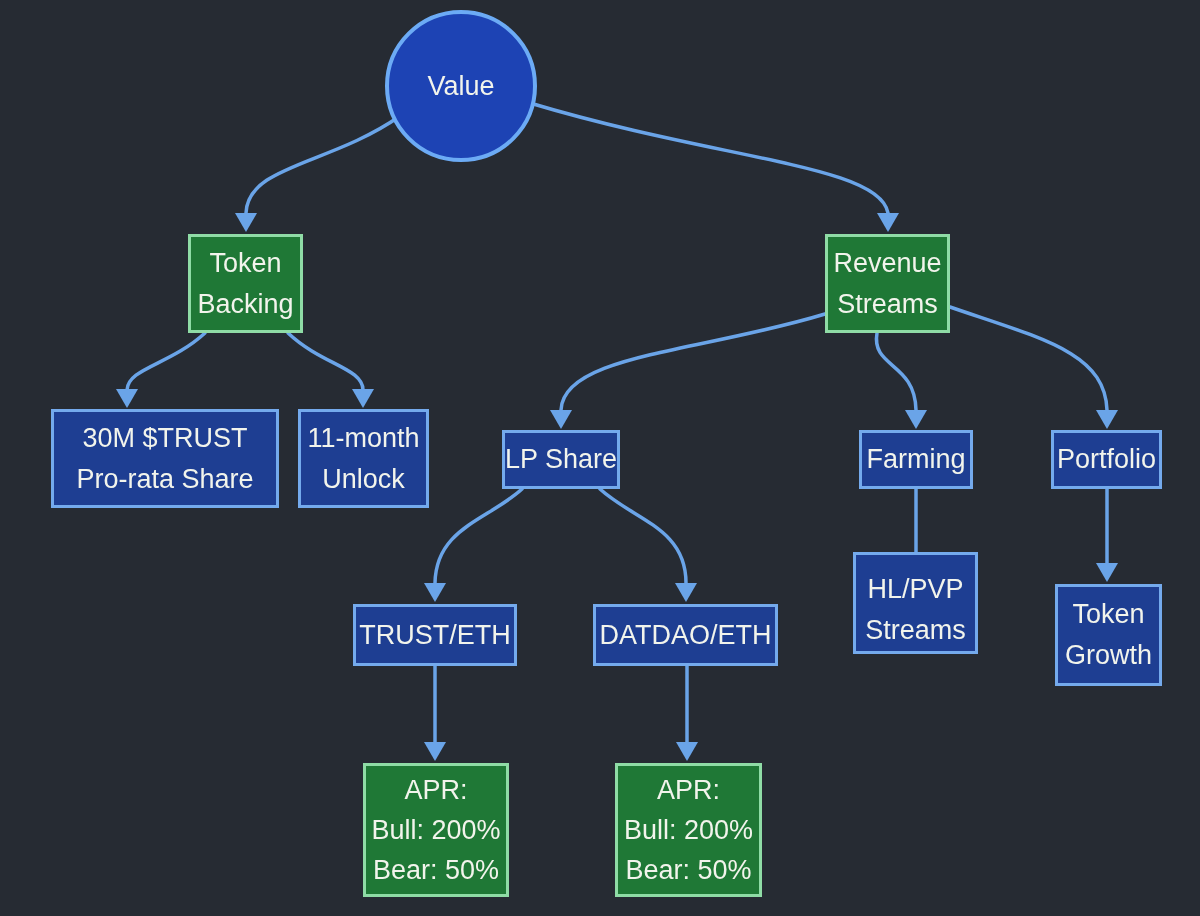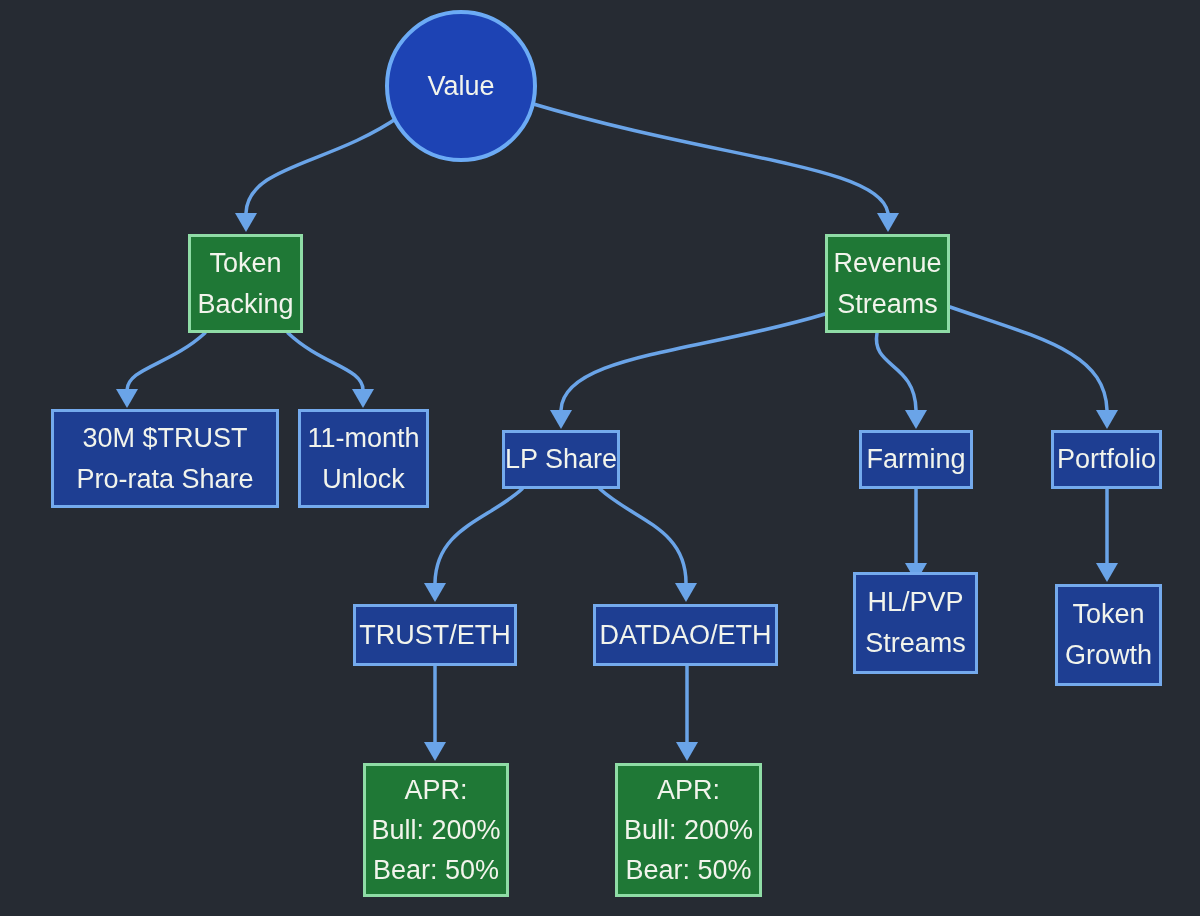--- a/index.html
+++ b/index.html
@@ -150,21 +150,21 @@
   </div>
 
   <div class="node rect-blue" style="left:353px; top:604px; width:164px; height:62px;">
     <span class="line">TRUST/ETH</span>
   </div>
 
   <div class="node rect-blue" style="left:593px; top:604px; width:185px; height:62px;">
     <span class="line">DATDAO/ETH</span>
   </div>
 
-  <div class="node rect-blue" style="left:853px; top:572px; width:125px; height:102px;">
+  <div class="node rect-blue" style="left:853px; top:552px; width:125px; height:102px;justify-content:flex-end;">
     <span class="line">HL/PVP</span>
     <span class="line">Streams</span>
   </div>
 
   <div class="node rect-blue" style="left:1055px; top:584px; width:107px; height:102px;">
     <span class="line">Token</span>
     <span class="line">Growth</span>
   </div>
 
   <div class="node rect-green apr" style="left:363px; top:763px; width:146px; height:134px;">

